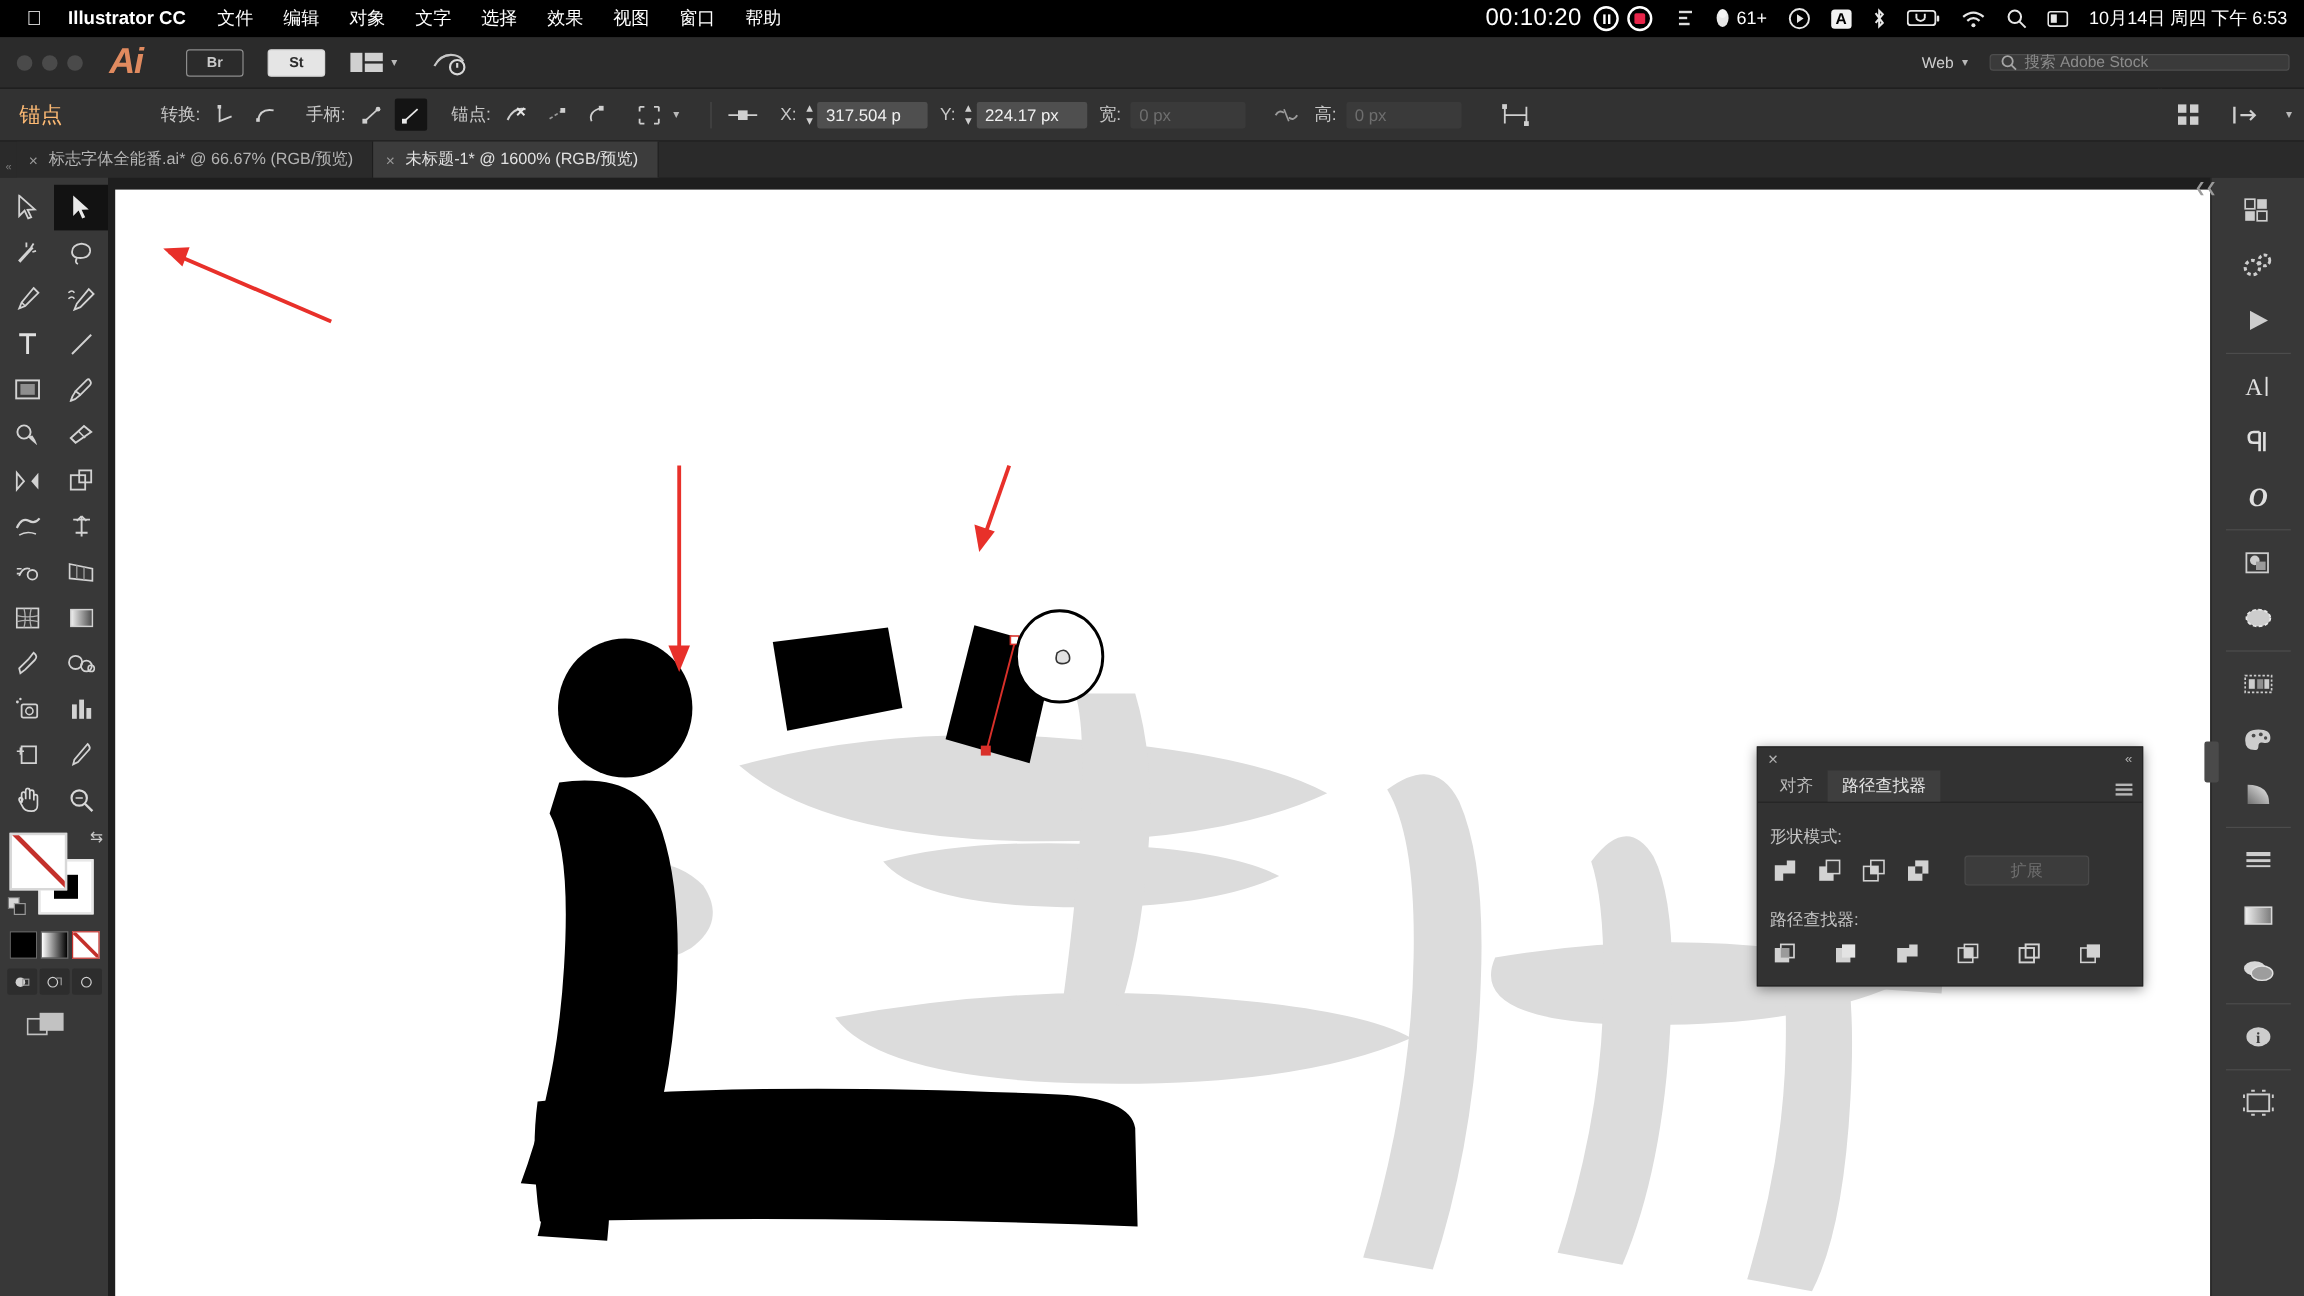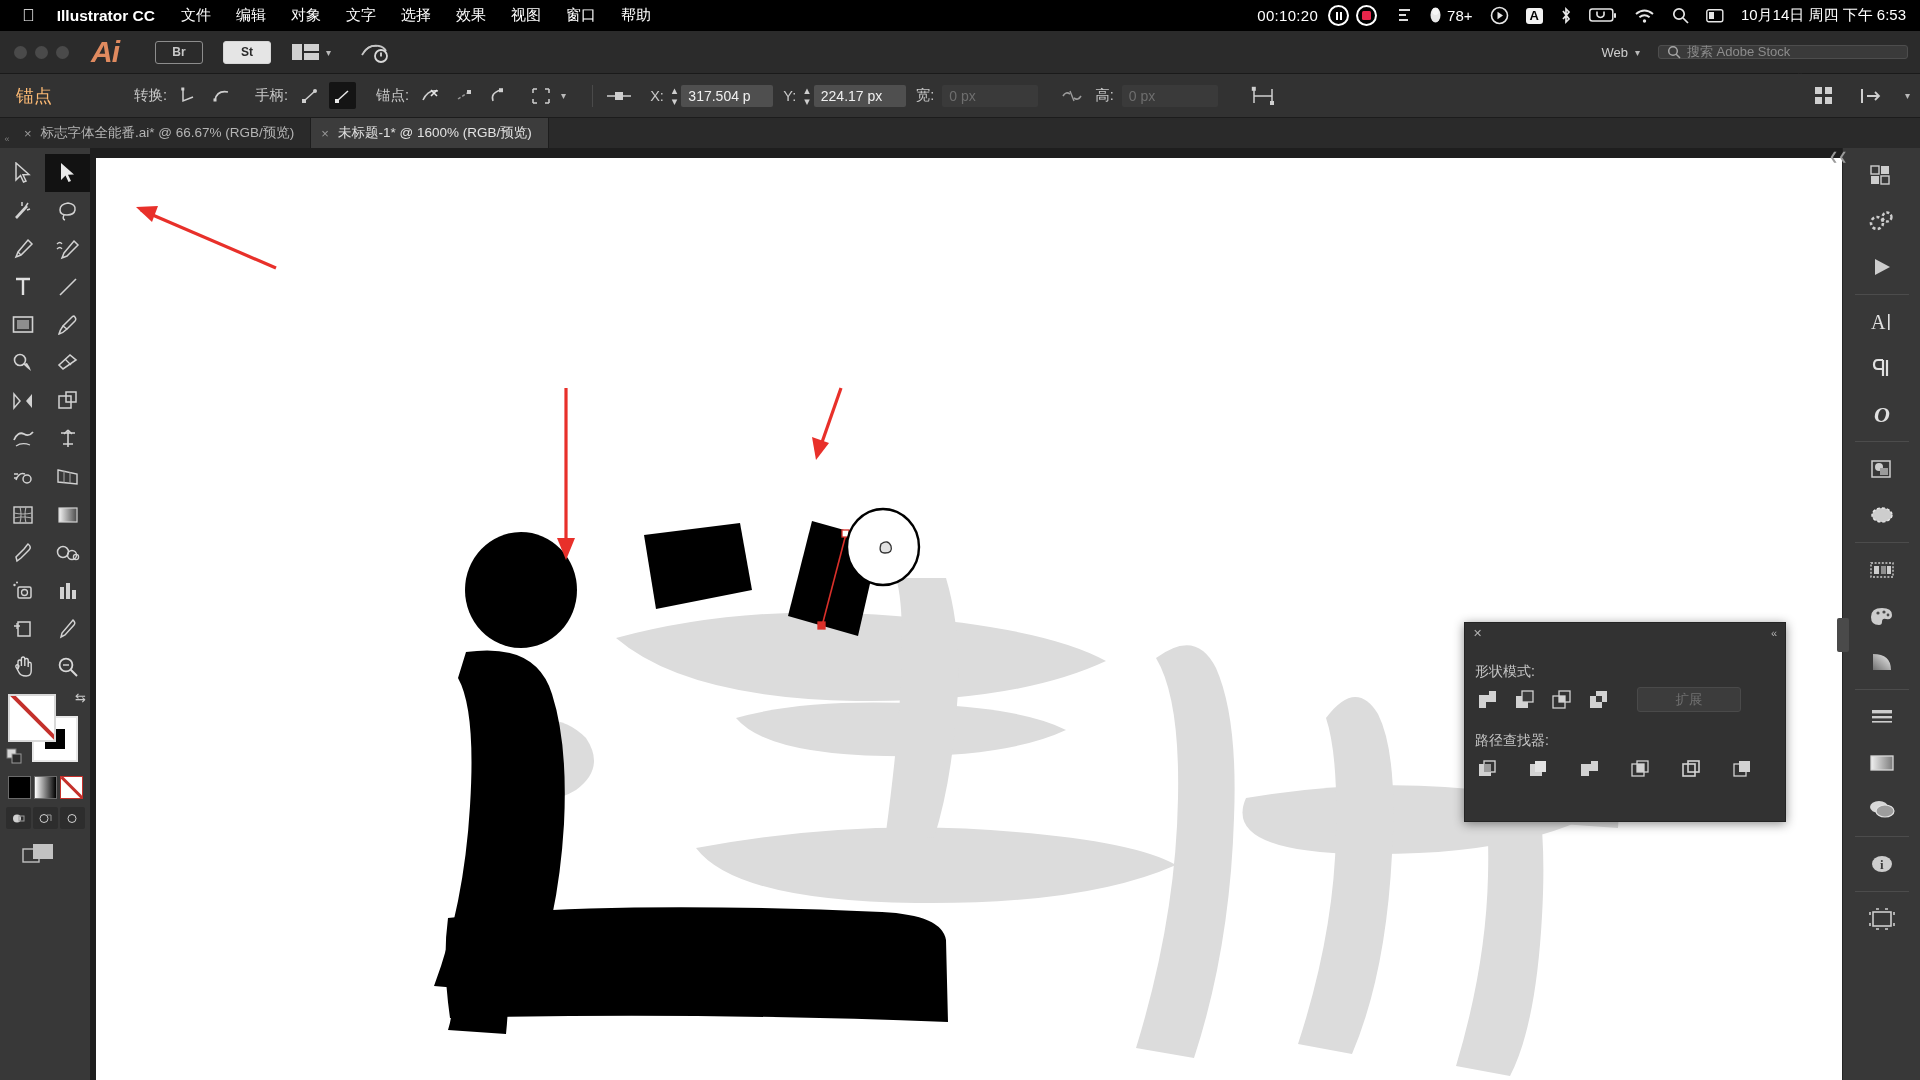--- a/index.html
+++ b/index.html
@@ -15,21 +15,21 @@
   .macbar {
     position: absolute; left: 0; top: 0; width: 1920px; height: 31px;
     background: #000; display: flex; align-items: center;
     color: #fff; font-size: 15px;
   }
   .mac-apple { margin-left: 22px; margin-right: 22px; font-size: 17px; line-height: 1; }
   .mac-appname { font-weight: bold; font-size: 15.5px; margin-right: 26px; }
   .mac-menu { margin-right: 25px; font-size: 15px; }
   .macbar-right { position: absolute; right: 0; top: 0; height: 31px;
      display: flex; align-items: center; }
-  .mb-time { font-size: 15px; margin-right: 10px; letter-spacing: .3px; }
+  .mb-time { font-size: 20px; margin-right: 10px; letter-spacing: .3px; }
   .mb-circ {
     width: 21px; height: 21px; border-radius: 50%;
     border: 2.2px solid #fff; display: inline-flex;
     align-items: center; justify-content: center; margin-right: 7px;
   }
   .mb-circ.rec { border-color: #fff; }
   .mb-pausebars { display: flex; gap: 2px; }
   .mb-pausebars i { display: block; width: 2px; height: 8px; background: #fff; }
   .mb-recsq { width: 9px; height: 9px; background: #e8254a; border-radius: 1.5px; }
   .mb-ic { margin-right: 17px; display: flex; align-items: center; color: #fff; }
@@ -235,21 +235,21 @@
             <rect x="0" y="6" width="7" height="2" fill="#ddd"></rect>
             <rect x="0" y="11" width="9" height="2" fill="#ddd"></rect>
           </svg>
       </span>
       <span class="mb-ic" style="margin-right:4px;">
         <svg width="15" height="18" viewBox="0 0 15 18">
             <ellipse cx="7.5" cy="8" rx="5" ry="7.5" fill="#e8e8e8"></ellipse>
             <ellipse cx="7.5" cy="4.5" rx="3.2" ry="3.4" fill="#f5f5f5"></ellipse>
           </svg>
       </span>
-      <span class="mb-ic mb-badge">78+</span>
+      <span class="mb-ic mb-badge">61+</span>
       <span class="mb-ic">
         <svg width="19" height="19" viewBox="0 0 19 19">
             <circle cx="9.5" cy="9.5" r="8" fill="none" stroke="#e6e6e6" stroke-width="1.6"></circle>
             <path d="M7.5 5.8 L13 9.5 L7.5 13.2 Z" fill="#e6e6e6"></path>
           </svg>
       </span>
       <span class="mb-ic">
         <span class="mb-letterA">A</span>
       </span>
       <span class="mb-ic">
@@ -733,20 +733,29 @@
       </g>
     </svg>
 
   </div>
 
   <div class="pfpanel">
     <div class="pf-top">
       <span>✕</span>
       <span>«</span>
     </div>
+    <div class="pf-tabs">
+      <span class="pf-tab">对齐</span>
+      <span class="pf-tab active">路径查找器</span>
+      <span class="pf-burger">
+          <i></i>
+          <i></i>
+          <i></i>
+        </span>
+    </div>
 
     <div class="pf-sectlab">形状模式:</div>
     <div class="pf-row">
       <span class="pf-btn">
         <svg width="21" height="21" viewBox="0 0 21 21">
             <path d="M2 6 L12 6 L12 2 L19 2 L19 13 L9 13 L9 19 L2 19 Z" fill="#d2d2d2"></path>
           </svg>
       </span>
       <span class="pf-btn">
         <svg width="21" height="21" viewBox="0 0 21 21">

